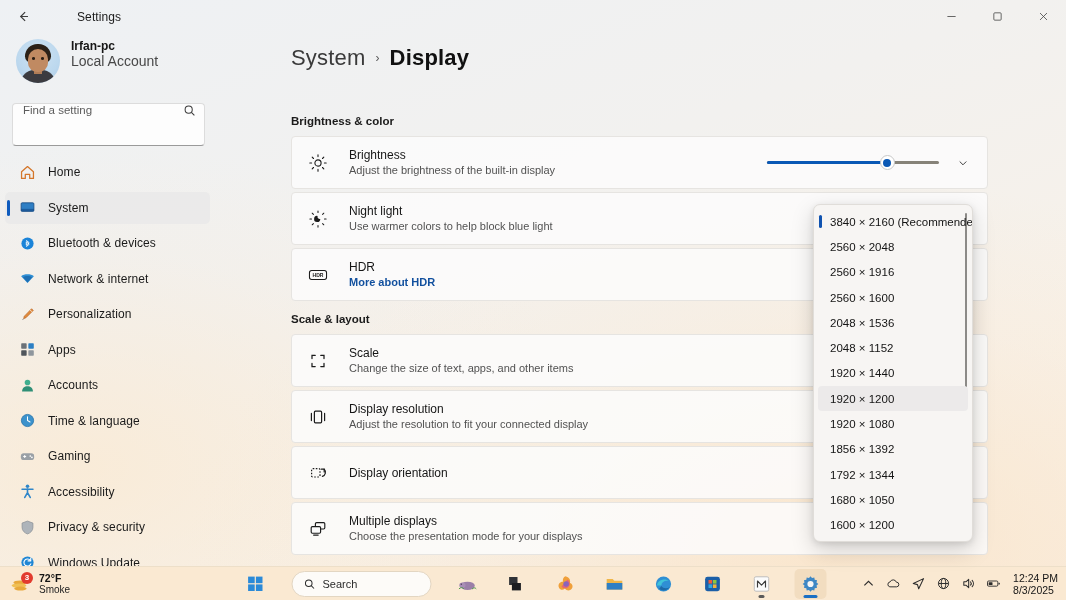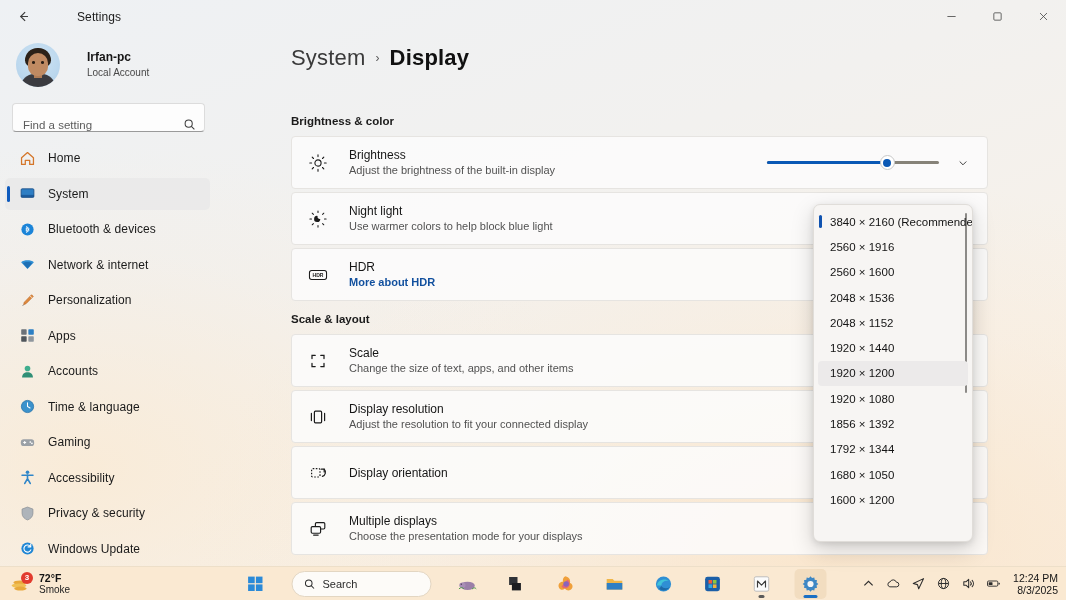--- a/index.html
+++ b/index.html
@@ -38,46 +38,46 @@
     color: #4a4a4a;
   }
   .wc svg { width: 11px; height: 11px; }
 
   
   .sidebar {
     position: absolute; left: 0; top: 33px; width: 215px; height: 533px;
     padding: 0;
   }
   .profile {
-    display: flex; align-items: center; gap: 27px;
+    display: flex; align-items: flex-start; gap: 11px;
     padding: 6px 0 0 16px; height: 58px;
   }
   .avatar {
     width: 44px; height: 44px; border-radius: 50%;
     background: radial-gradient(circle at 50% 36%, #cfe3f2 0%, #bcd8ee 60%, #aacbe6 100%);
     overflow: hidden; position: relative; flex: none;
   }
   
   .av-hair { position: absolute; left: 9px; top: 5px; width: 26px; height: 19px;
     background: #2b2118; border-radius: 13px 13px 7px 7px; }
   .av-face { position: absolute; left: 12px; top: 10px; width: 20px; height: 23px;
     background: #c08a62; border-radius: 10px 10px 9px 9px; }
   .av-eyeL, .av-eyeR { position: absolute; top: 18px; width: 3px; height: 2.5px;
     background: #2a1d14; border-radius: 50%; }
   .av-eyeL { left: 16px; } .av-eyeR { left: 25px; }
   .av-body { position: absolute; left: 5px; bottom: 0; width: 34px; height: 13px;
     background: #3b3b40; border-radius: 13px 13px 0 0; }
   .av-neck { position: absolute; left: 18px; bottom: 9px; width: 8px; height: 7px; background: #b07c56; }
   .prof-name { font-size: 12px; font-weight: bold; color: #161616; line-height: 15px; }
-  .prof-sub  { font-size: 10px; color: #484848; line-height: 15px; }
+  .prof-sub  { font-size: 14px; color: #484848; line-height: 15px; }
 
   .searchbox {
-    margin: 12px 10px 0 12px; height: 29px;
+    margin: 12px 10px 0 12px; height: 43px;
     background: #fdfdfd; border: 1px solid #dcdcdc; border-bottom-color: #9a9a9a;
-    border-radius: 4px; display: flex; align-items: flex-end;
+    border-radius: 4px; display: flex; align-items: flex-start;
     padding: 0 8px 0 10px;
   }
   .searchbox input {
     flex: 1; border: none; outline: none; background: transparent;
     font-family: "Liberation Sans", sans-serif; font-size: 11.5px; color: #1b1b1b;
   }
   .searchbox input::placeholder { color: #5c5c5c; }
   .search-ico { width: 13px; height: 13px; color: #3b3b3b; flex: none; }
 
   .navlist { margin-top: 10px; padding: 0 5px; }
@@ -198,21 +198,21 @@
     border-radius: 13px; display: flex; align-items: center; gap: 7px;
     padding: 0 14px 0 11px; margin: 0 3px;
   }
   .tb-search span { font-size: 11px; color: #2b2b2b; }
   .tb-search svg { width: 12px; height: 12px; color: #2b2b2b; }
 
   .tray {
     position: absolute; right: 8px; display: flex; align-items: center; gap: 10px;
   }
   .tray-ico { width: 15px; height: 15px; color: #2c2c2c; display: block; }
-  .tray-clock { text-align: right; line-height: 12px; margin-left: 2px; }
+  .tray-clock { line-height: 12px; margin-left: 2px; }
   .tray-clock div { font-size: 10.5px; color: #161616; }
   .tb-appicon { width: 20px; height: 20px; display: block; }
 </style>
 </head>
 <body>
 
 <div id="app">
 
   <div class="titlebar">
     <div class="back-btn">
@@ -486,20 +486,21 @@
           <div class="card-sub">Choose the presentation mode for your displays</div>
         </div>
       </div>
 
     </div>
   </div>
 
   <div class="flyout" id="flyout">
     <div class="fly-scroll"></div>
   <div class="fly-item selected">3840 × 2160 (Recommended)</div>
+      <div class="fly-item">2560 × 2048</div>
       <div class="fly-item">2560 × 1916</div>
       <div class="fly-item">2560 × 1600</div>
       <div class="fly-item">2048 × 1536</div>
       <div class="fly-item">2048 × 1152</div>
       <div class="fly-item">1920 × 1440</div>
       <div class="fly-item hovered">1920 × 1200</div>
       <div class="fly-item">1920 × 1080</div>
       <div class="fly-item">1856 × 1392</div>
       <div class="fly-item">1792 × 1344</div>
       <div class="fly-item">1680 × 1050</div>

